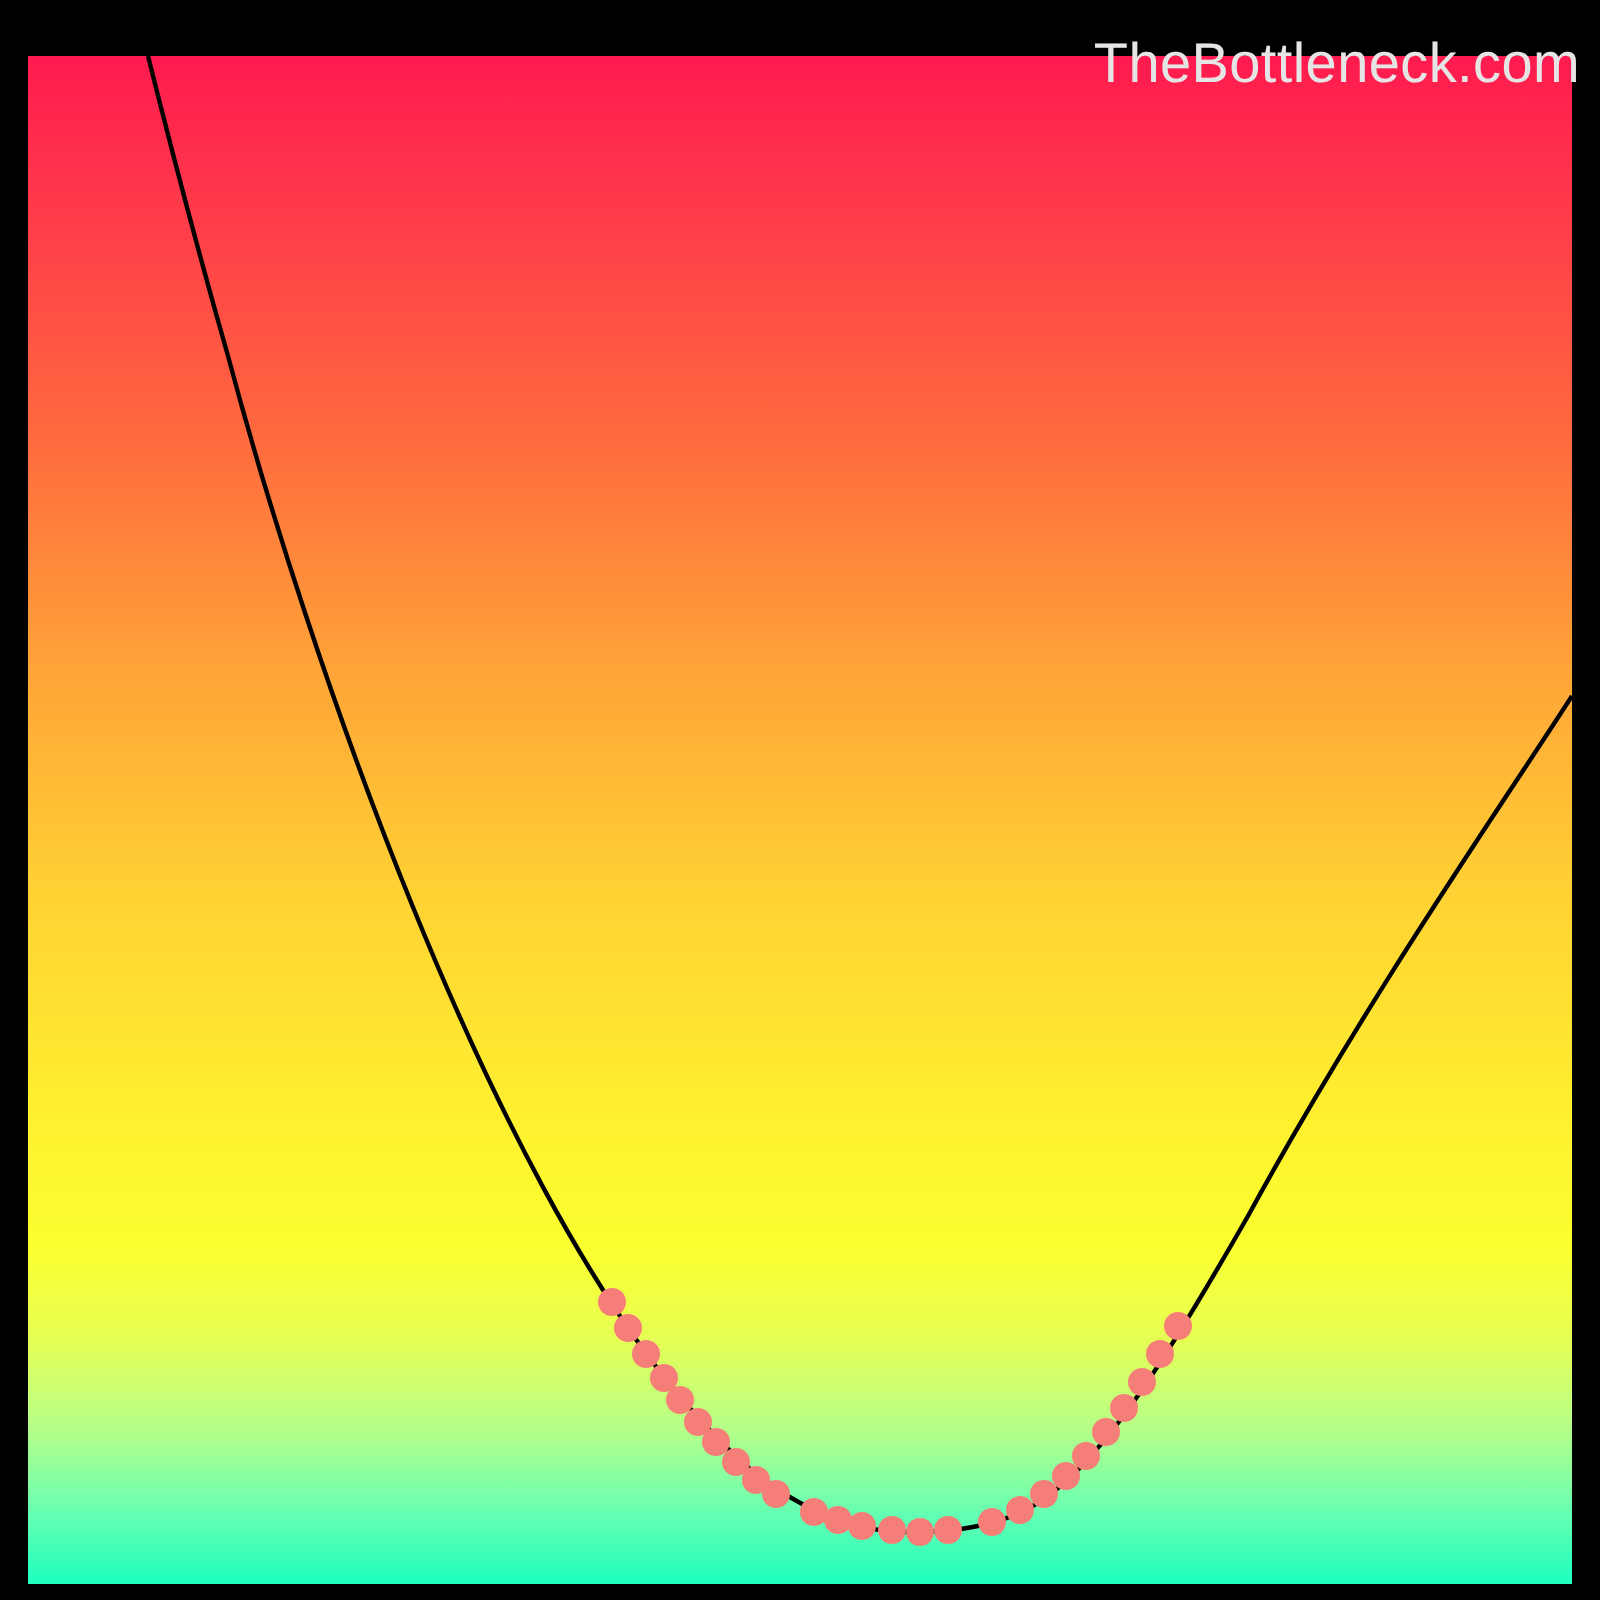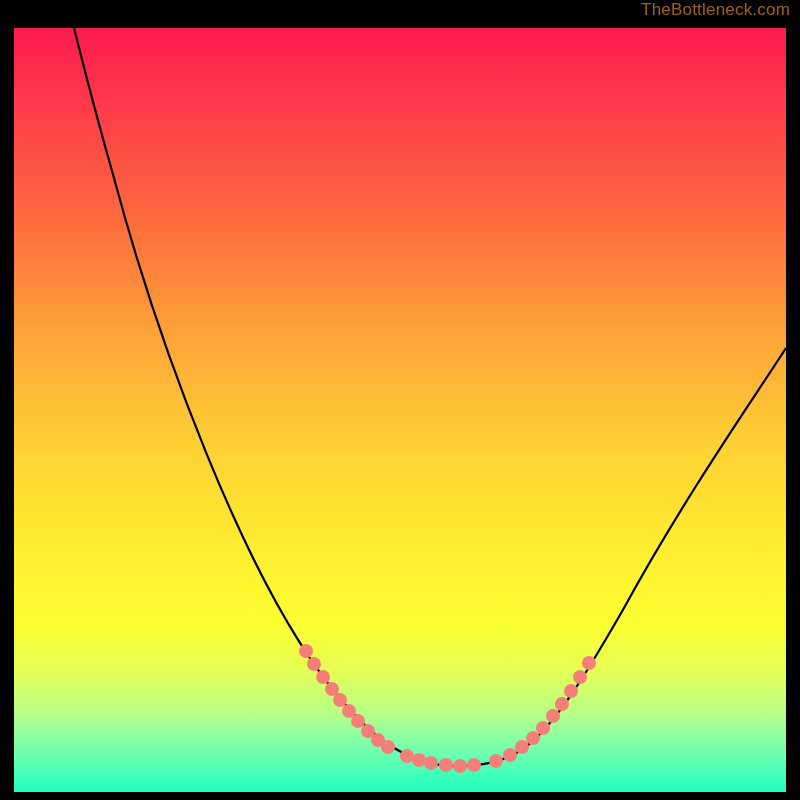--- a/index.html
+++ b/index.html
@@ -26,24 +26,24 @@
       #ffd233 55%,
       #fff12f 70%,
       #faff2f 78%,
       #e6ff55 84%,
       #b4ff8a 90%,
       #6cffb0 95%,
       #1effc0 100%);
   }
   .attrib {
     position: absolute;
-    top: 0;
+    top: 16px;
     right: 10px;
-    color: #a16207;
-    font-size: 17px;
+    color: #e5e5e5;
+    font-size: 28px;
     letter-spacing: 0.2px;
     font-weight: 500;
   }
   svg.curve {
     position: absolute;
     left: 0;
     top: 0;
     width: 772px;
     height: 764px;
   }

